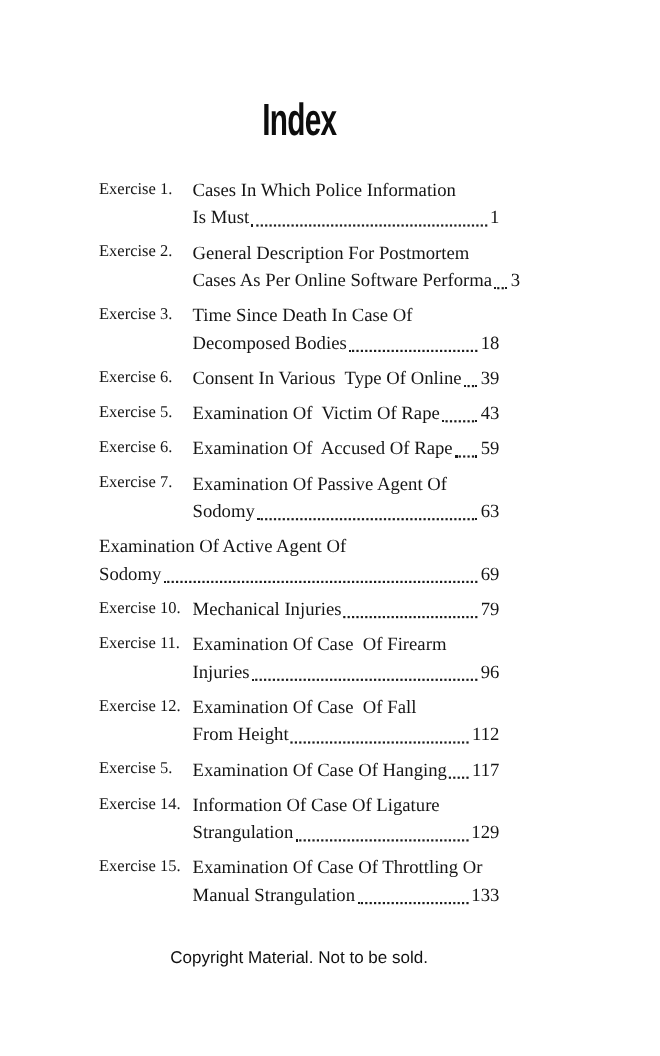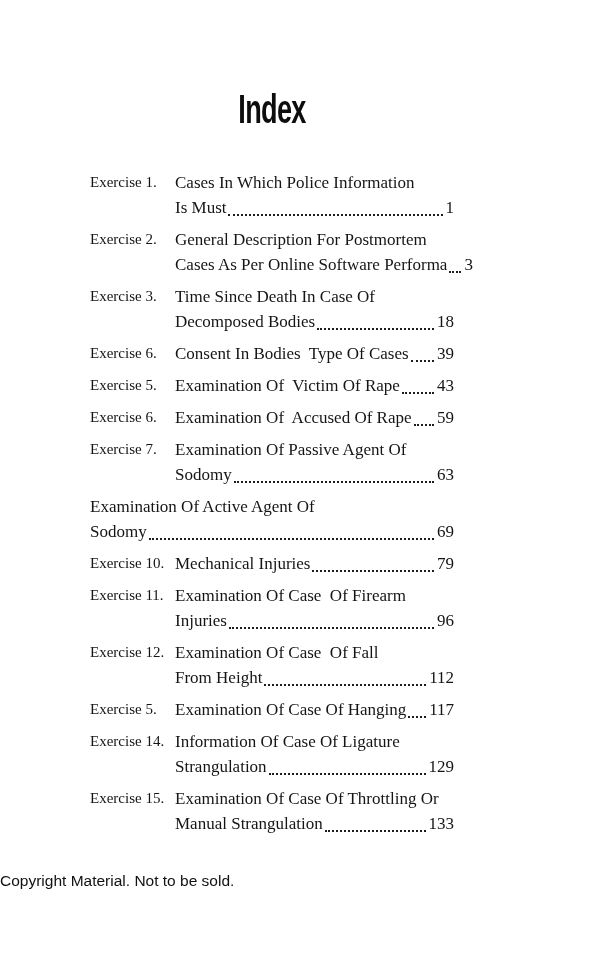--- a/index.html
+++ b/index.html
@@ -26,21 +26,21 @@
     font-family: "Liberation Sans", sans-serif;
     font-weight: bold;
     font-size: 41px;
     letter-spacing: -1px;
     color: #0d0d0d;
     transform: scaleX(0.66);
     transform-origin: 50% 50%;
     white-space: nowrap;
   }
   .toc {
-    margin: 36px 90px 0 90px; 
+    margin: 26px 90px 0 90px; 
   }
   .entry {
     display: flex;
     margin-bottom: 7px;
   }
   .entry-label {
     width: 85px;
     flex-shrink: 0;
     font-size: 15px;
     line-height: 25px;
@@ -69,21 +69,21 @@
     border-bottom: 2.4px dotted #1c1c1c;
     margin: 0 3px 4px 2px;
     height: 1px;
   }
   .page-number {
     flex-shrink: 0;
     font-size: 17px;
   }
   .footer {
     margin-top: 36px;
-    text-align: left;
+    text-align: center;
     font-family: "Liberation Sans", sans-serif;
     font-size: 15.5px;
     line-height: 18px;
     color: #111111;
   }
 </style>
 </head>
 <body>
 
 <div class="page">
@@ -113,21 +113,21 @@
     <div class="entry-label">Exercise 3.</div>
     <div class="entry-content">
           <div class="entry-line">Time Since Death In Case Of</div>
           <div class="entry-line last"><span class="line-text">Decomposed Bodies</span><span class="dot-leader"></span><span class="page-number">18</span></div>
         </div>
   </div>
 
   <div class="entry">
     <div class="entry-label">Exercise 6.</div>
     <div class="entry-content">
-          <div class="entry-line last"><span class="line-text">Consent In Bodies  Type Of Cases</span><span class="dot-leader"></span><span class="page-number">39</span></div>
+          <div class="entry-line last"><span class="line-text">Consent In Various  Type Of Online</span><span class="dot-leader"></span><span class="page-number">39</span></div>
         </div>
   </div>
 
   <div class="entry">
     <div class="entry-label">Exercise 5.</div>
     <div class="entry-content">
           <div class="entry-line last"><span class="line-text">Examination Of  Victim Of Rape</span><span class="dot-leader"></span><span class="page-number">43</span></div>
         </div>
   </div>
 

